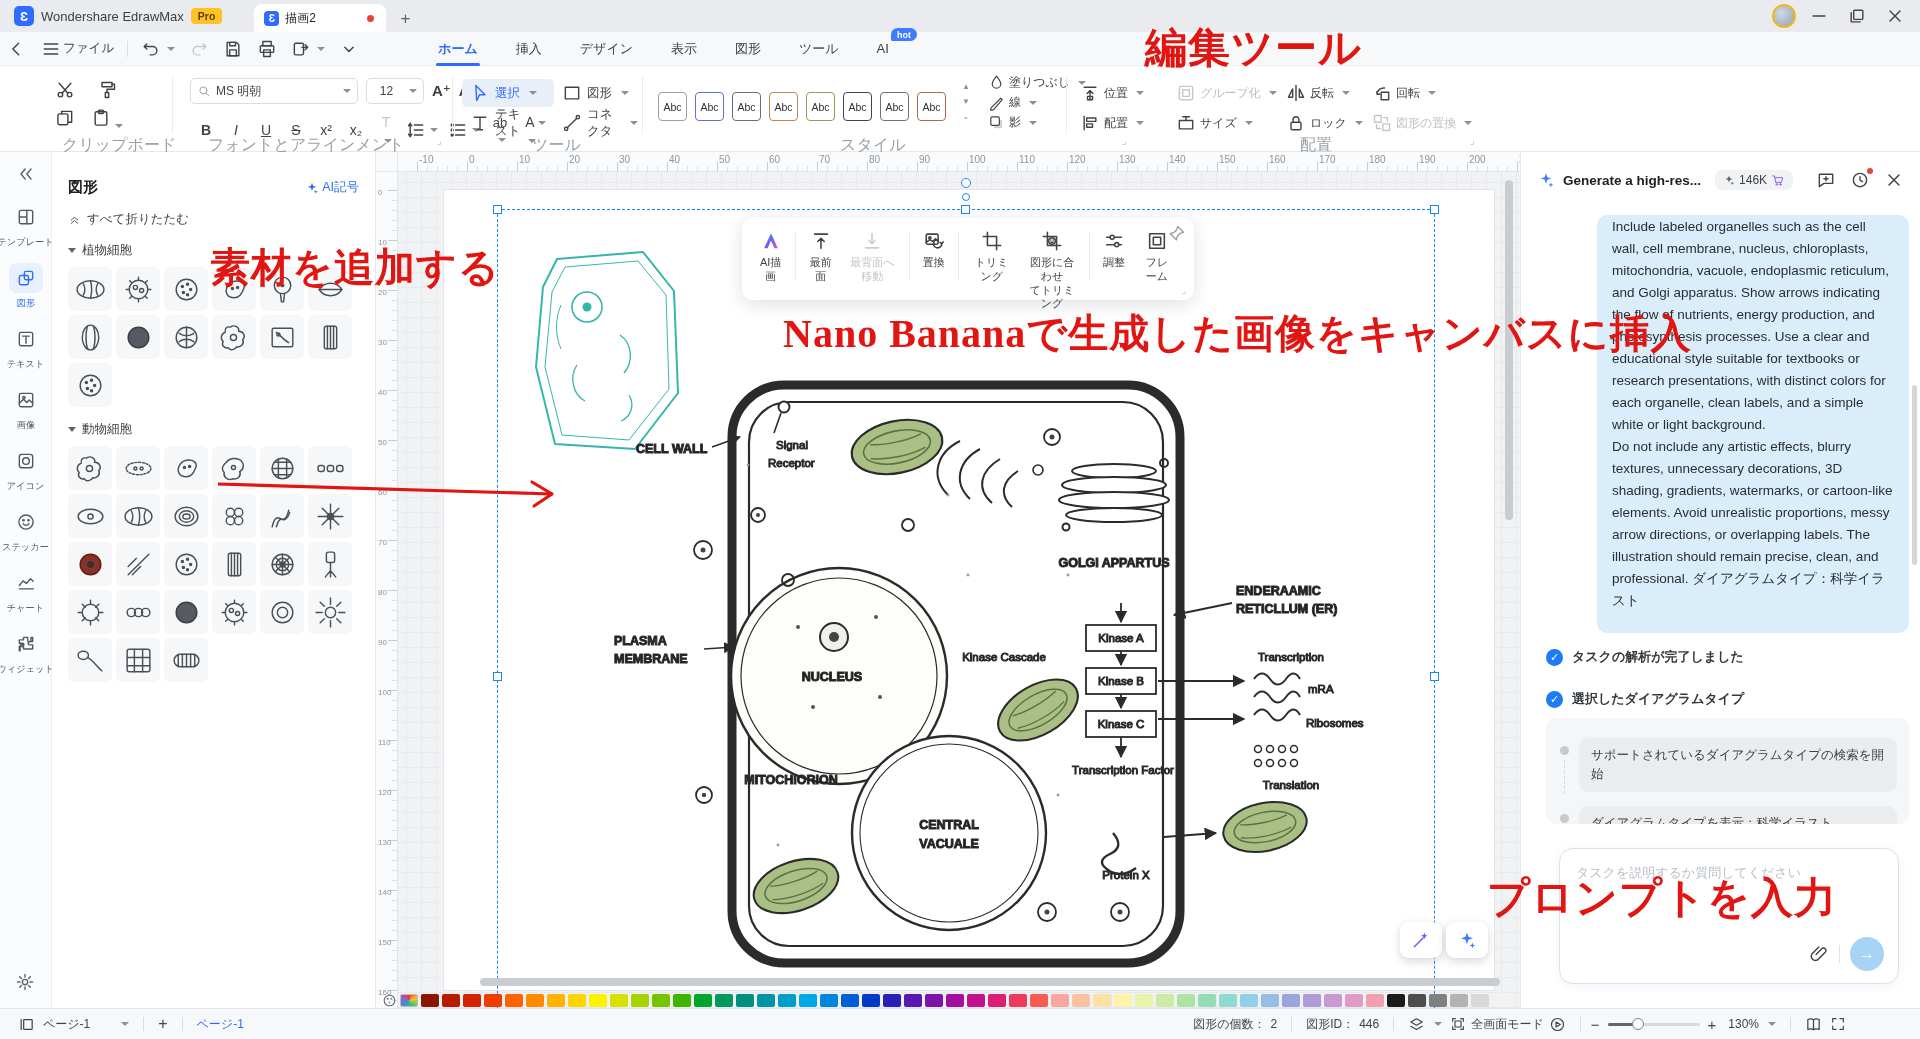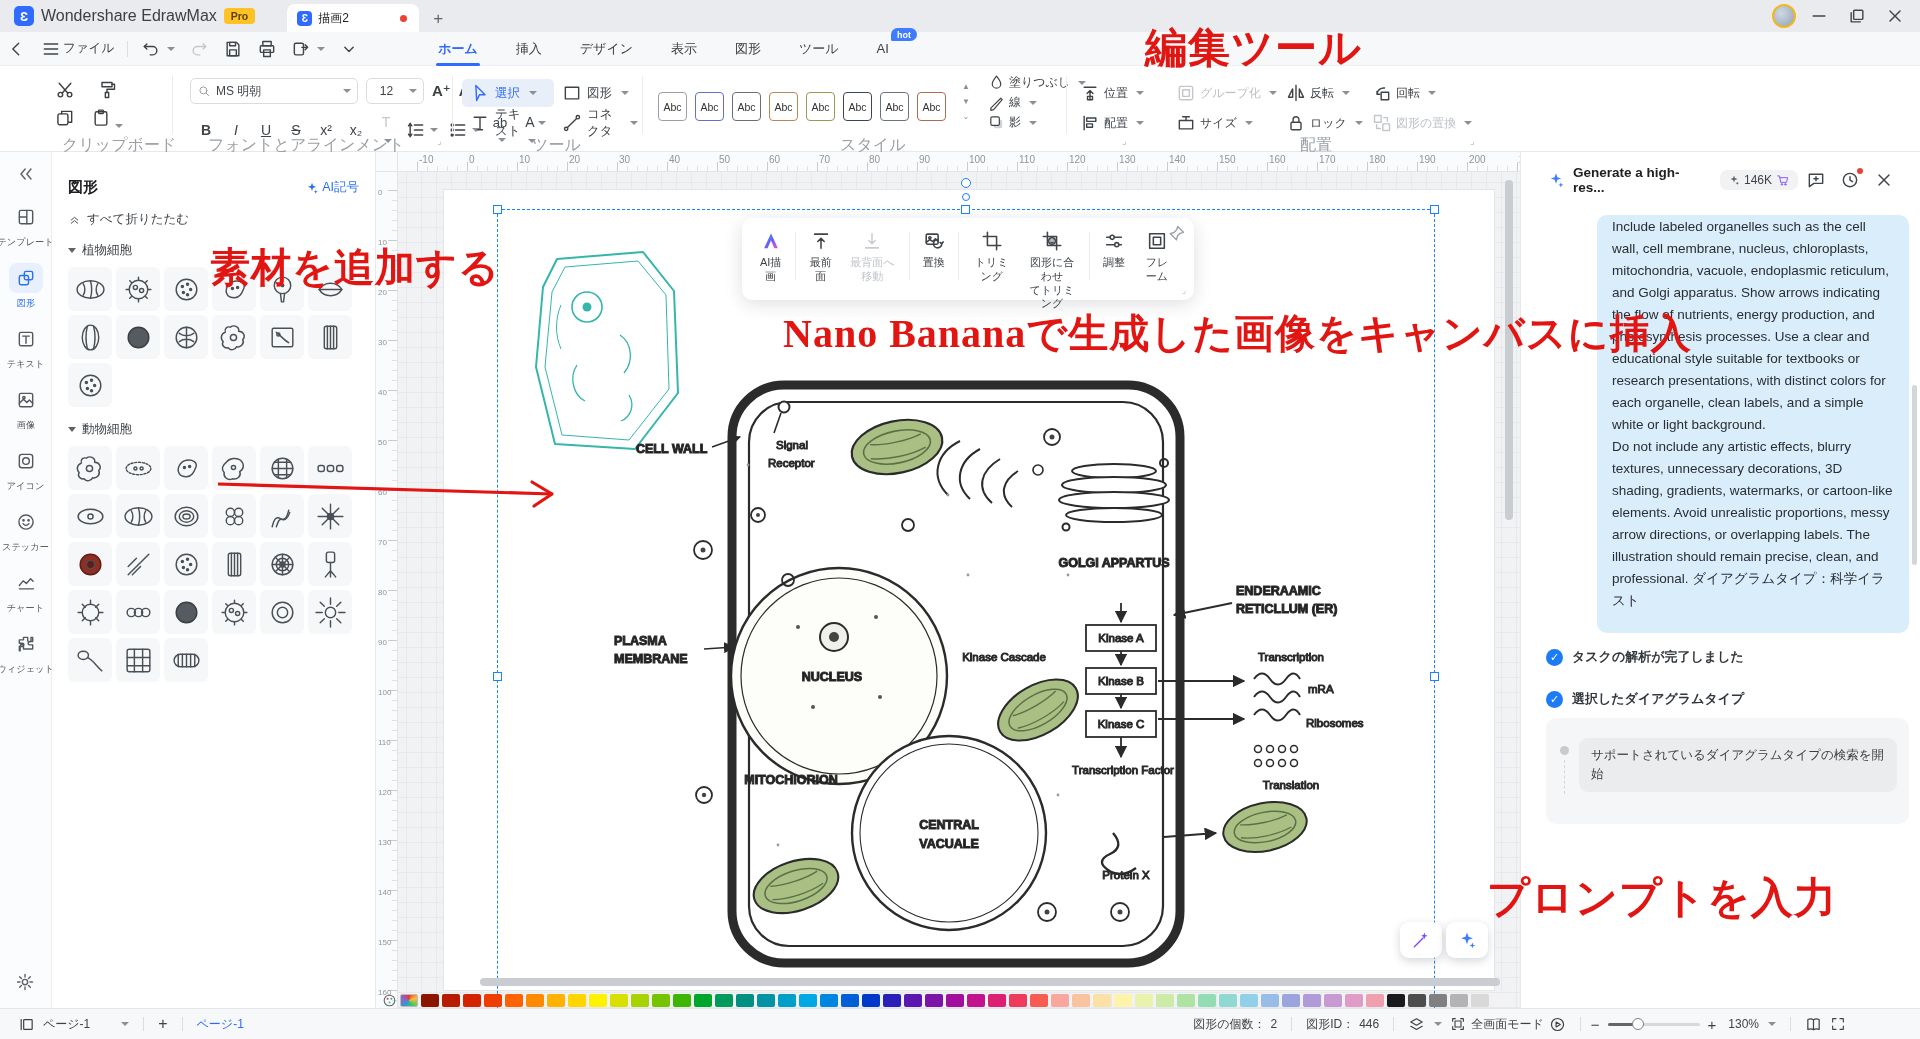--- a/index.html
+++ b/index.html
@@ -4,21 +4,21 @@
 <style>
   * { margin:0; padding:0; box-sizing:border-box; }
   html,body { width:1920px; height:1039px; overflow:hidden; font-family:"Liberation Sans","DejaVu Sans",sans-serif; background:#fff; color:#3c4043; }
   i.ic { display:inline-flex; width:20px; height:20px; flex:0 0 auto; }
   i.ic svg { width:100%; height:100%; }
   .caret { width:0; height:0; border-left:4px solid transparent; border-right:4px solid transparent; border-top:4.5px solid #8a9097; display:inline-block; margin-left:4px; }
   
   .titlebar { position:absolute; left:0; top:0; width:1920px; height:32px; background:#e9ebee; display:flex; align-items:flex-end; }
   .appchip { display:flex; align-items:center; gap:7px; padding:0 14px; height:32px; }
   .applogo { width:20px; height:20px; border-radius:5px; background:#2f6bff; color:#fff; font-weight:bold; font-size:13px; display:flex; align-items:center; justify-content:center; }
-  .appname { font-size:16px; color:#3c4043; }
+  .appname { font-size:13px; color:#3c4043; }
   .probadge { background:#ffc226; color:#5b4200; font-size:10.5px; font-weight:bold; padding:2px 7px; border-radius:4px; }
   .doctab { margin-left:18px; width:132px; height:28px; background:#fff; border-radius:8px 8px 0 0; display:flex; align-items:center; gap:6px; padding:0 10px; position:relative; }
   .doctab .applogo { width:15px; height:15px; font-size:10px; border-radius:4px; }
   .doctab-label { font-size:12px; color:#202124; }
   .reddot { width:7px; height:7px; border-radius:50%; background:#e94235; position:absolute; right:12px; top:11px; }
   .newtab { width:26px; height:26px; display:flex; align-items:center; justify-content:center; font-size:17px; color:#5f6368; margin-left:6px; }
   .tb-right { position:absolute; right:0; top:0; height:32px; display:flex; align-items:center; gap:8px; padding-right:10px; }
   .avatar { width:24px; height:24px; border-radius:50%; background:radial-gradient(circle at 35% 35%,#cfd8e3,#8fa3b8); border:2px solid #f3b71c; }
   .winbtn { width:30px; height:26px; display:flex; align-items:center; justify-content:center; color:#444; }
   
@@ -99,21 +99,21 @@
   .ft-rsz { position:absolute; right:8px; bottom:5px; color:#c4c8cd; font-size:9px; }
   .fab { position:absolute; width:42px; height:36px; background:#fff; border-radius:9px; box-shadow:0 3px 10px rgba(20,30,50,.18); display:flex; align-items:center; justify-content:center; }
   .hscroll { position:absolute; left:104px; top:826px; width:1020px; height:8px; }
   .hscroll .thumbbar { width:100%; height:100%; background:#c9ccd0; border-radius:4px; }
   .vscroll { position:absolute; left:1129px; top:28px; width:8px; height:340px; background:#c9ccd0; border-radius:4px; }
   .palette { position:absolute; left:6px; top:840px; height:16px; display:flex; align-items:center; gap:3px; }
   .swatch { width:18px; height:13px; border-radius:2px; }
   .swatch.multi { background:conic-gradient(#e33,#fb3,#3c6,#39c,#86c,#e33); border:1px solid #bbb; }
   
   .aipanel { position:absolute; left:1520px; top:152px; width:400px; height:856px; background:#fff; border-left:1px solid #e6e8ea; }
-  .ai-head { position:absolute; left:0; top:0; right:0; height:56px; display:flex; align-items:center; padding:0 26px; gap:8px; }
+  .ai-head { position:absolute; left:0; top:0; right:0; height:56px; display:flex; align-items:center; padding:0 16px; gap:8px; }
   .ai-title { font-size:13.5px; font-weight:bold; color:#202124; }
   .tokenpill { display:flex; align-items:center; gap:4px; background:#f1f2f4; border-radius:7px; padding:3px 8px; font-size:12px; color:#3f4449; margin-left:6px; }
   .ai-hicons { margin-left:auto; display:flex; align-items:center; gap:14px; color:#3f4449; }
   .clockdot { position:relative; }
   .clockdot::after { content:""; position:absolute; top:-2px; right:-3px; width:6px; height:6px; background:#e94235; border-radius:50%; }
   .bubble { position:absolute; left:76px; top:63px; width:312px; height:418px; background:#d9edfb; border-radius:10px; padding:8px 15px; overflow:hidden; }
   .bubble p { font-size:13.5px; line-height:22px; color:#2a2e33; margin-top:-7px; }
   .bubble p + p { margin-top:0; }
   .aicheck { position:absolute; left:25px; display:flex; align-items:center; gap:9px; font-size:13px; font-weight:bold; color:#33383d; }
   .ckc { width:17px; height:17px; border-radius:50%; background:#1d7bf4; color:#fff; font-size:11px; display:flex; align-items:center; justify-content:center; }
@@ -1440,20 +1440,36 @@
   <div class="aicheck" style="top:538px">
       <span class="ckc">✓</span>
       <span>選択したダイアグラムタイプ</span>
     </div>
   <div class="aicard">
     <div class="step">
         <span class="stepdot"></span>
         <span class="stepline"></span>
         <span class="stepbubble">サポートされているダイアグラムタイプの検索を開始</span>
       </div>
+    <div class="step">
+        <span class="stepdot"></span>
+        <span class="stepbubble">ダイアグラムタイプを表示：科学イラスト</span>
+      </div>
+  </div>
+  <div class="ai-input">
+    <span class="ai-ph">タスクを説明するか質問してください</span>
+    <div class="ai-inicons">
+      <i class="ic" style="color:#3f4449">
+          <svg viewBox="0 0 24 24" fill="none" stroke="currentColor" stroke-width="1.7" stroke-linecap="round" stroke-linejoin="round">
+            <path d="M8.5 12.5l6.5-6.5a3 3 0 114.2 4.2l-7.5 7.5a5 5 0 11-7-7l7-7"></path>
+          </svg>
+        </i>
+      <span style="width:1px;height:18px;background:#e0e3e6"></span>
+      <button class="sendbtn">→</button>
+    </div>
   </div>
   <div class="ai-vscroll"></div>
 </div>
 
 <div class="statusbar">
   <div class="st-item" style="margin-left:14px">
       <i class="ic" style="width:17px;height:17px">
         <svg viewBox="0 0 24 24" fill="none" stroke="currentColor" stroke-width="1.7" stroke-linecap="round" stroke-linejoin="round">
           <path d="M4.5 5v14"></path>
           <rect x="8" y="5" width="12" height="14" rx="1"></rect>

